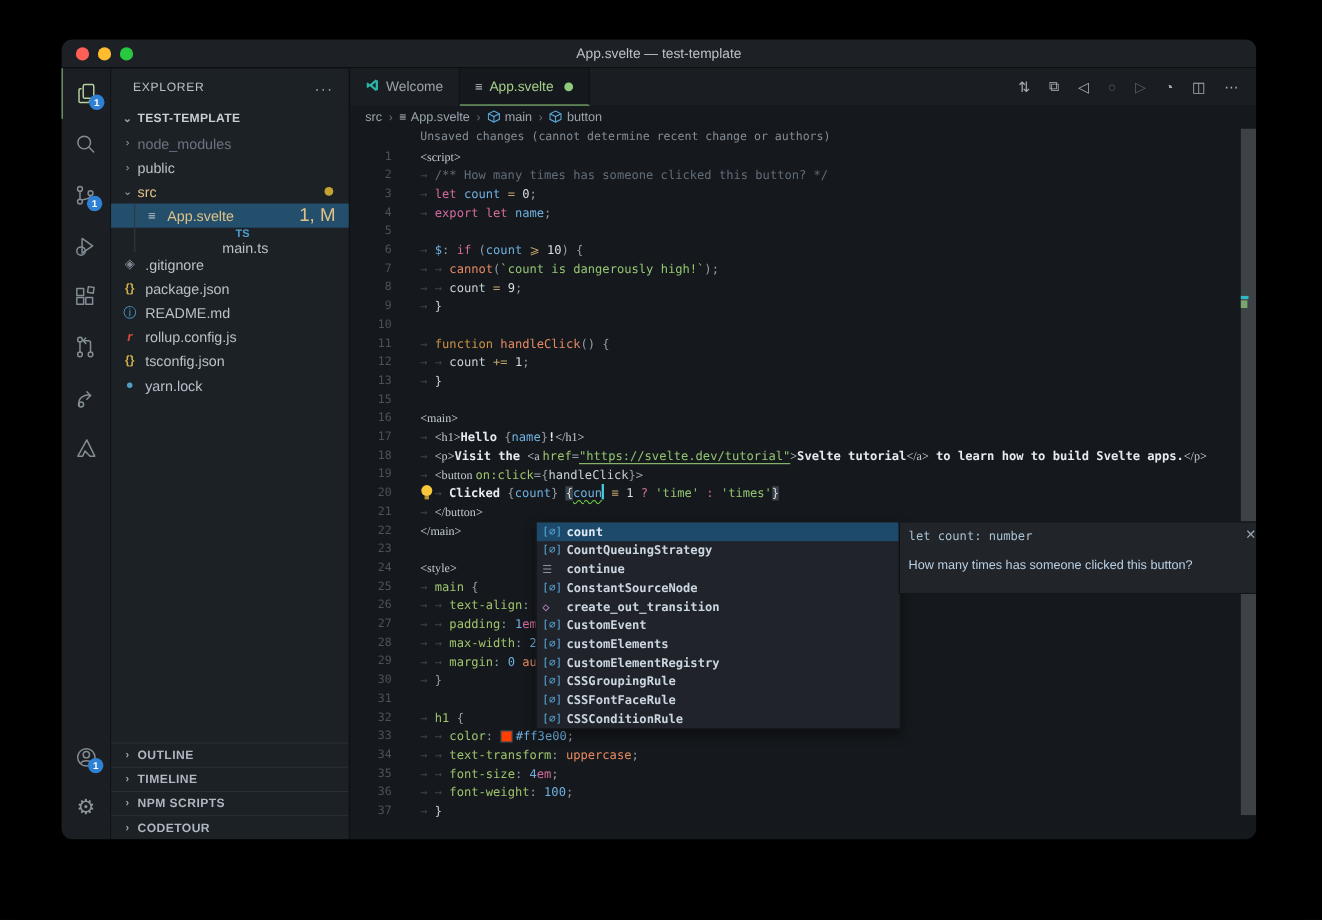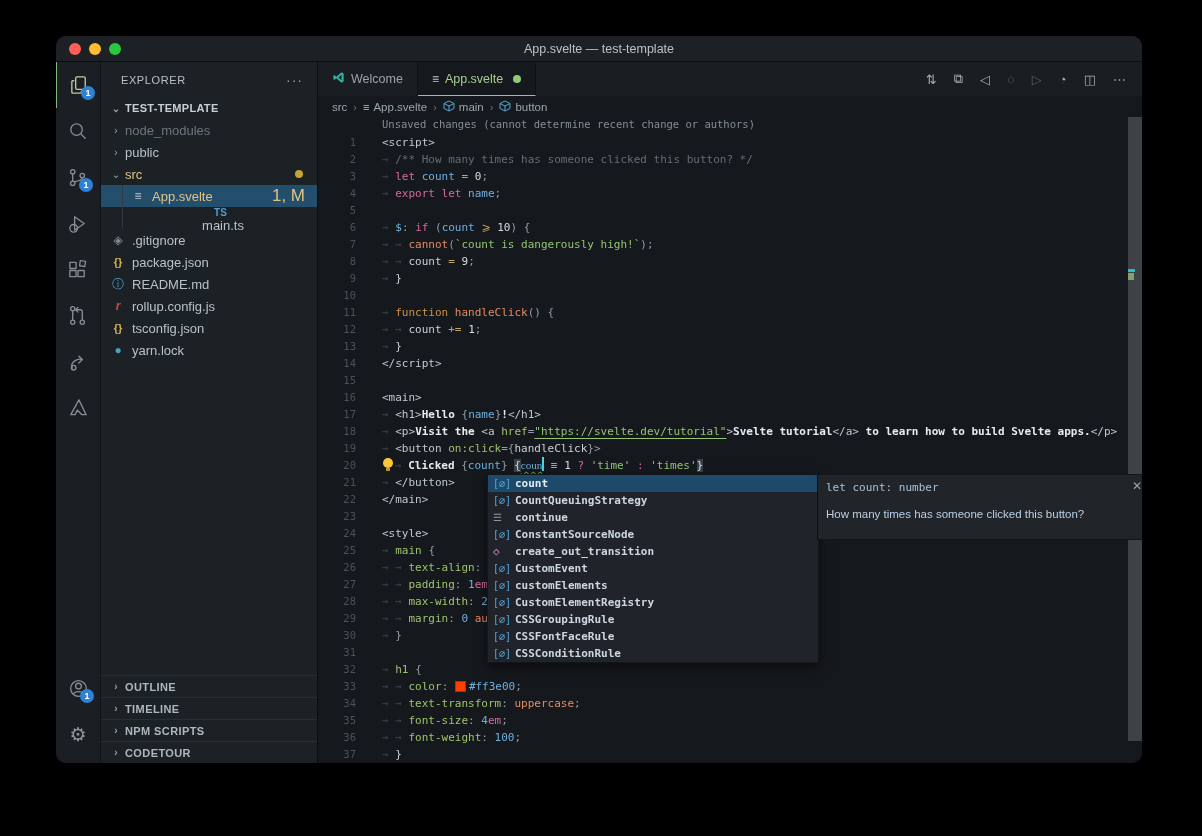--- a/index.html
+++ b/index.html
@@ -50,36 +50,36 @@
   .bc-item{display:flex;align-items:center;gap:4px;}
   .bc-item .ticon{color:#aeb5bc;font-size:11px;}
   
   .codelens{position:absolute;left:64px;top:56px;height:16px;font-family:"DejaVu Sans Mono",monospace;font-size:10.5px;color:#848e98;white-space:nowrap;}
   .code{position:absolute;left:0;top:72px;right:0;}
   .line{position:relative;height:17px;line-height:17px;padding-left:64px;font-family:"DejaVu Sans Mono",monospace;font-size:11px;white-space:pre;}
   .ln{position:absolute;left:0;top:0;width:38px;text-align:right;color:#4a525c;font-size:10.5px;}
   .t-ws{color:#3a434d;}
   .t-pl{color:#c9d1d9;}
   .t-pun{color:#929da8;}
-  .t-tag{color:#bfc9d2;}
+  .t-tag{color:#bfc9d2;font-family:Liberation Serif, serif;}
   .t-kw{color:#d36b9e;}
   .t-kw2{color:#cb9246;}
   .t-fn{color:#e58a63;}
   .t-vr{color:#6fb0e0;}
   .t-str{color:#93c572;}
   .t-lnk{color:#93c572;text-decoration:underline;text-underline-offset:3px;}
   .t-num{color:#d8dde2;}
   .t-cnum{color:#6fb0e0;}
   .t-unit{color:#d36b9e;}
   .t-op{color:#c2a36b;}
   .t-com{color:#626c79;}
   .t-attr{color:#9ec46c;}
   .t-btx{color:#e6ebf0;font-weight:bold;}
   .t-brhl{color:#d7dde3;background:#3a424c;}
-  .t-sq{color:#6fb0e0;text-decoration:underline wavy #6cbf43 1px;text-underline-offset:2px;font-family:Liberation Serif, serif;}
+  .t-sq{color:#6fb0e0;text-decoration:underline wavy #6cbf43 1px;text-underline-offset:2px;}
   .cursor{display:inline-block;width:2px;height:14px;background:#49d2e2;vertical-align:-2px;}
   .bulb{position:relative;display:inline-block;width:13px;height:13px;vertical-align:-2px;}
   .bulb::before{content:"";position:absolute;left:1px;top:0;width:10px;height:10px;border-radius:50%;background:#f8c73c;}
   .bulb::after{content:"";position:absolute;left:4px;top:10px;width:4px;height:3px;background:#b9952e;}
   .swatch{display:inline-block;width:9px;height:9px;background:#ff3e00;outline:1px solid rgba(255,255,255,.25);margin:0 4px 0 1px;vertical-align:-1px;}
   
   .suggest{position:absolute;left:169px;top:412px;width:330px;background:#20242a;border:1px solid #121519;box-shadow:0 4px 10px rgba(0,0,0,.5);z-index:5;}
   .sg-row{height:17px;display:flex;align-items:center;font-family:"DejaVu Sans Mono",monospace;font-size:11px;font-weight:bold;color:#ccd6e0;padding-left:5px;cursor:pointer;}
   .sg-row.selected{background:#1d4a6b;color:#e0ebf5;}
   .sg-icon{width:22px;flex:none;font-size:10px;font-weight:normal;}
@@ -338,21 +338,20 @@
           <div class="line"><span class="ln">4</span><span class="t-ws">→ </span><span class="t-kw">export let </span><span class="t-vr">name</span><span class="t-pun">;</span></div>
           <div class="line"><span class="ln">5</span></div>
           <div class="line"><span class="ln">6</span><span class="t-ws">→ </span><span class="t-vr">$</span><span class="t-pun">: </span><span class="t-kw">if </span><span class="t-pun">(</span><span class="t-vr">count </span><span class="t-op">⩾ </span><span class="t-num">10</span><span class="t-pun">) {</span></div>
           <div class="line"><span class="ln">7</span><span class="t-ws">→ </span><span class="t-ws">→ </span><span class="t-fn">cannot</span><span class="t-pun">(</span><span class="t-str">`count is dangerously high!`</span><span class="t-pun">);</span></div>
           <div class="line"><span class="ln">8</span><span class="t-ws">→ </span><span class="t-ws">→ </span><span class="t-pl">count </span><span class="t-op">= </span><span class="t-num">9</span><span class="t-pun">;</span></div>
           <div class="line"><span class="ln">9</span><span class="t-ws">→ </span><span class="t-pl">}</span></div>
           <div class="line"><span class="ln">10</span></div>
           <div class="line"><span class="ln">11</span><span class="t-ws">→ </span><span class="t-kw2">function </span><span class="t-fn">handleClick</span><span class="t-pun">() {</span></div>
           <div class="line"><span class="ln">12</span><span class="t-ws">→ </span><span class="t-ws">→ </span><span class="t-pl">count </span><span class="t-op">+= </span><span class="t-num">1</span><span class="t-pun">;</span></div>
           <div class="line"><span class="ln">13</span><span class="t-ws">→ </span><span class="t-pl">}</span></div>
-          <div class="line"><span class="ln">14</span><span class="t-tag">&lt;/script&gt;</span></div>
           <div class="line"><span class="ln">15</span></div>
           <div class="line"><span class="ln">16</span><span class="t-tag">&lt;main&gt;</span></div>
           <div class="line"><span class="ln">17</span><span class="t-ws">→ </span><span class="t-tag">&lt;h1&gt;</span><span class="t-btx">Hello </span><span class="t-pun">{</span><span class="t-vr">name</span><span class="t-pun">}</span><span class="t-btx">!</span><span class="t-tag">&lt;/h1&gt;</span></div>
           <div class="line"><span class="ln">18</span><span class="t-ws">→ </span><span class="t-tag">&lt;p&gt;</span><span class="t-btx">Visit the </span><span class="t-tag">&lt;a </span><span class="t-attr">href</span><span class="t-pun">=</span><span class="t-lnk">"https://svelte.dev/tutorial"</span><span class="t-tag">&gt;</span><span class="t-btx">Svelte tutorial</span><span class="t-tag">&lt;/a&gt;</span><span class="t-btx"> to learn how to build Svelte apps.</span><span class="t-tag">&lt;/p&gt;</span></div>
           <div class="line"><span class="ln">19</span><span class="t-ws">→ </span><span class="t-tag">&lt;button </span><span class="t-attr">on:click</span><span class="t-pun">={</span><span class="t-pl">handleClick</span><span class="t-pun">}&gt;</span></div>
           <div class="line"><span class="ln">20</span><span class="bulb"></span><span class="t-ws">→ </span><span class="t-btx">Clicked </span><span class="t-pun">{</span><span class="t-vr">count</span><span class="t-pun">} </span><span class="t-brhl">{</span><span class="t-sq">coun</span><span class="cursor"></span><span class="t-op"> ≡ </span><span class="t-num">1 </span><span class="t-kw">? </span><span class="t-str">'time' </span><span class="t-kw">: </span><span class="t-str">'times'</span><span class="t-brhl">}</span></div>
           <div class="line"><span class="ln">21</span><span class="t-ws">→ </span><span class="t-tag">&lt;/button&gt;</span></div>
           <div class="line"><span class="ln">22</span><span class="t-tag">&lt;/main&gt;</span></div>
           <div class="line"><span class="ln">23</span></div>
           <div class="line"><span class="ln">24</span><span class="t-tag">&lt;style&gt;</span></div>

